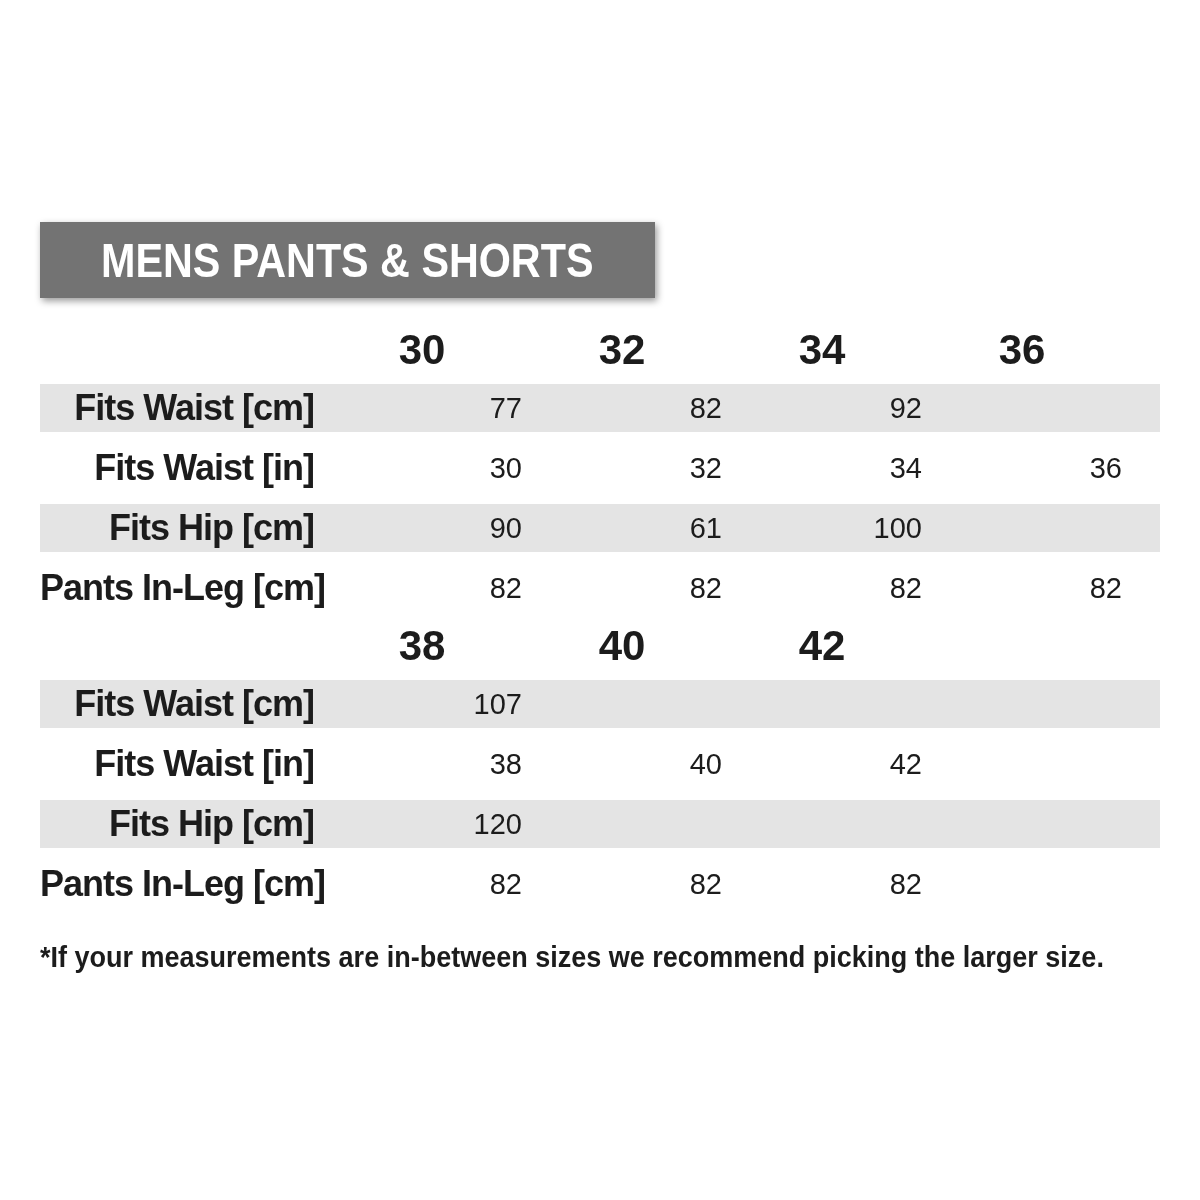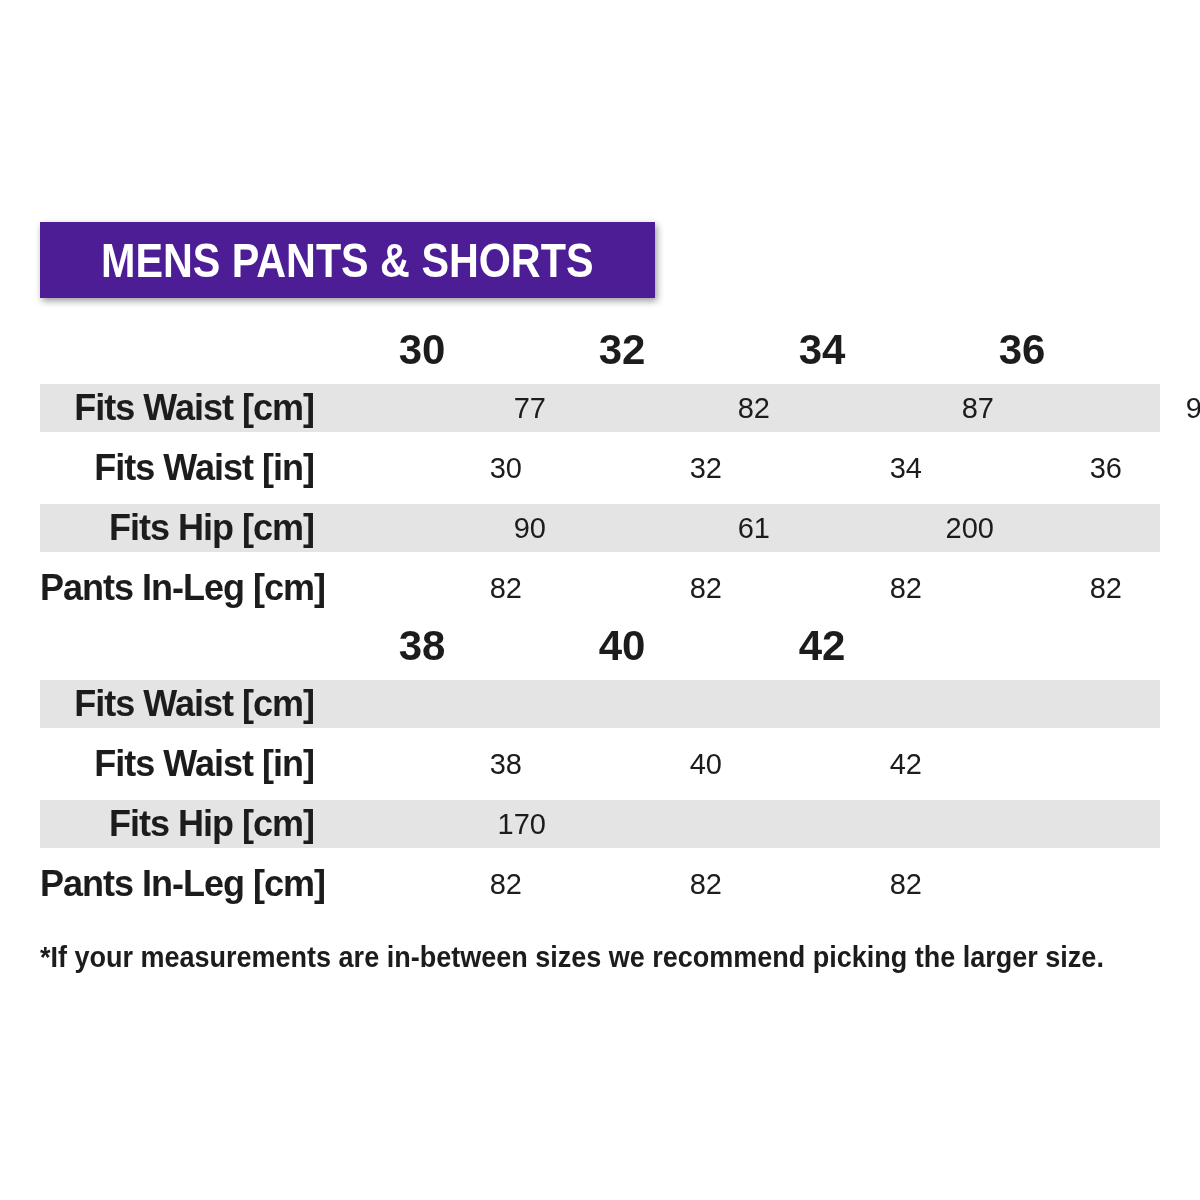--- a/index.html
+++ b/index.html
@@ -19,21 +19,21 @@
     width: 1200px;
     height: 1200px;
     background: #ffffff;
   }
   .title-banner {
     position: absolute;
     left: 40px;
     top: 222px;
     width: 615px;
     height: 76px;
-    background: #4c1d95;
+    background: #737373;
     display: flex;
     align-items: center;
     justify-content: center;
     box-shadow: 2px 3px 7px rgba(0,0,0,0.40);
   }
   .title-text {
     color: #ffffff;
     font-weight: bold;
     font-size: 48px;
     white-space: nowrap;
@@ -54,21 +54,20 @@
     align-items: center;
     box-sizing: border-box;
   }
   .trow.header-row {
     height: 56px;
   }
   .trow.striped {
     background: #e4e4e4;
     background-clip: content-box;
     padding: 6px 0;
-    gap: 24px;
   }
   .cell-label {
     text-align: right;
     padding-right: 8px;
     font-weight: bold;
     font-size: 36px;
     letter-spacing: -1px;
     white-space: nowrap;
   }
   .cell-size {
@@ -109,64 +108,64 @@
         <div class="cell-label"></div>
         <div class="cell-size">30</div>
         <div class="cell-size">32</div>
         <div class="cell-size">34</div>
         <div class="cell-size">36</div>
       </div>
       <div class="trow striped">
         <div class="cell-label">Fits Waist [cm]</div>
         <div class="cell-value">77</div>
         <div class="cell-value">82</div>
-        <div class="cell-value">87</div>
         <div class="cell-value">92</div>
       </div>
       <div class="trow">
         <div class="cell-label">Fits Waist [in]</div>
         <div class="cell-value">30</div>
         <div class="cell-value">32</div>
         <div class="cell-value">34</div>
         <div class="cell-value">36</div>
       </div>
       <div class="trow striped">
         <div class="cell-label">Fits Hip [cm]</div>
         <div class="cell-value">90</div>
         <div class="cell-value">61</div>
-        <div class="cell-value">200</div>
+        <div class="cell-value">100</div>
       </div>
       <div class="trow">
         <div class="cell-label">Pants In-Leg [cm]</div>
         <div class="cell-value">82</div>
         <div class="cell-value">82</div>
         <div class="cell-value">82</div>
         <div class="cell-value">82</div>
       </div>
       <div class="trow header-row">
         <div class="cell-label"></div>
         <div class="cell-size">38</div>
         <div class="cell-size">40</div>
         <div class="cell-size">42</div>
         <div class="cell-size"></div>
       </div>
       <div class="trow striped">
         <div class="cell-label">Fits Waist [cm]</div>
+        <div class="cell-value">107</div>
         <div class="cell-value"></div>
       </div>
       <div class="trow">
         <div class="cell-label">Fits Waist [in]</div>
         <div class="cell-value">38</div>
         <div class="cell-value">40</div>
         <div class="cell-value">42</div>
         <div class="cell-value"></div>
       </div>
       <div class="trow striped">
         <div class="cell-label">Fits Hip [cm]</div>
-        <div class="cell-value">170</div>
+        <div class="cell-value">120</div>
         <div class="cell-value"></div>
       </div>
       <div class="trow">
         <div class="cell-label">Pants In-Leg [cm]</div>
         <div class="cell-value">82</div>
         <div class="cell-value">82</div>
         <div class="cell-value">82</div>
         <div class="cell-value"></div>
       </div>
     </div>

